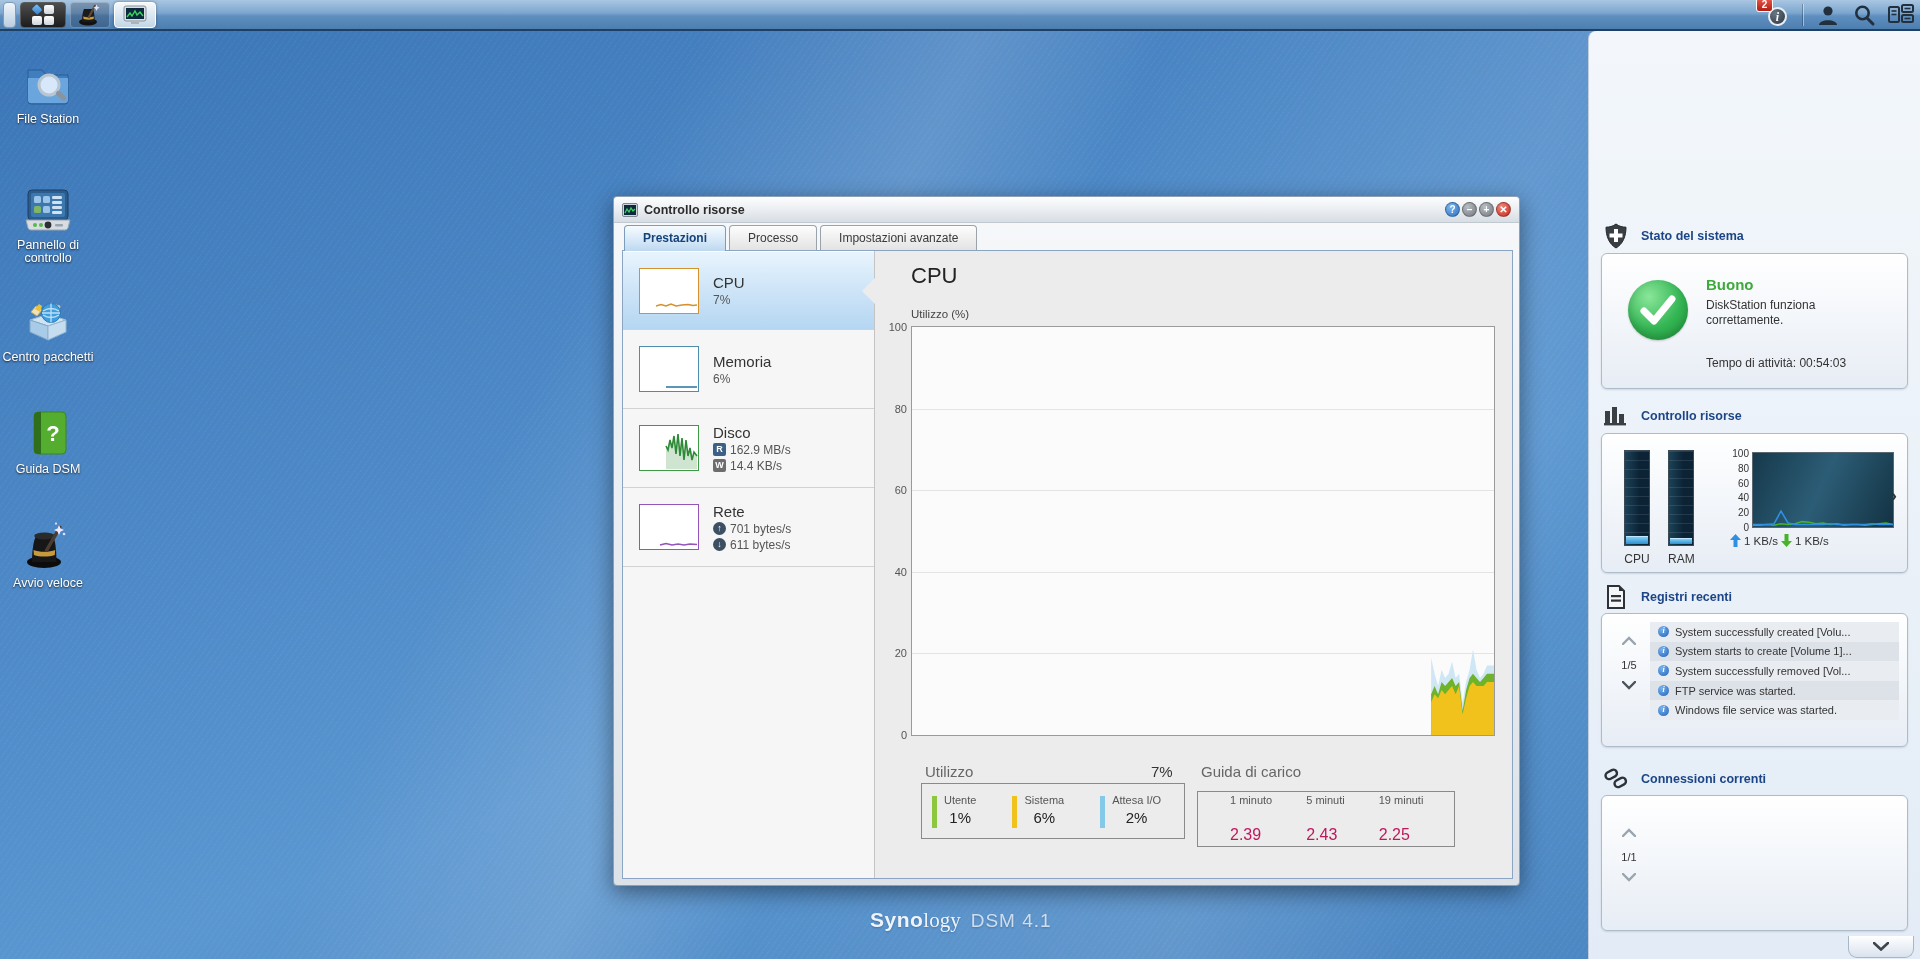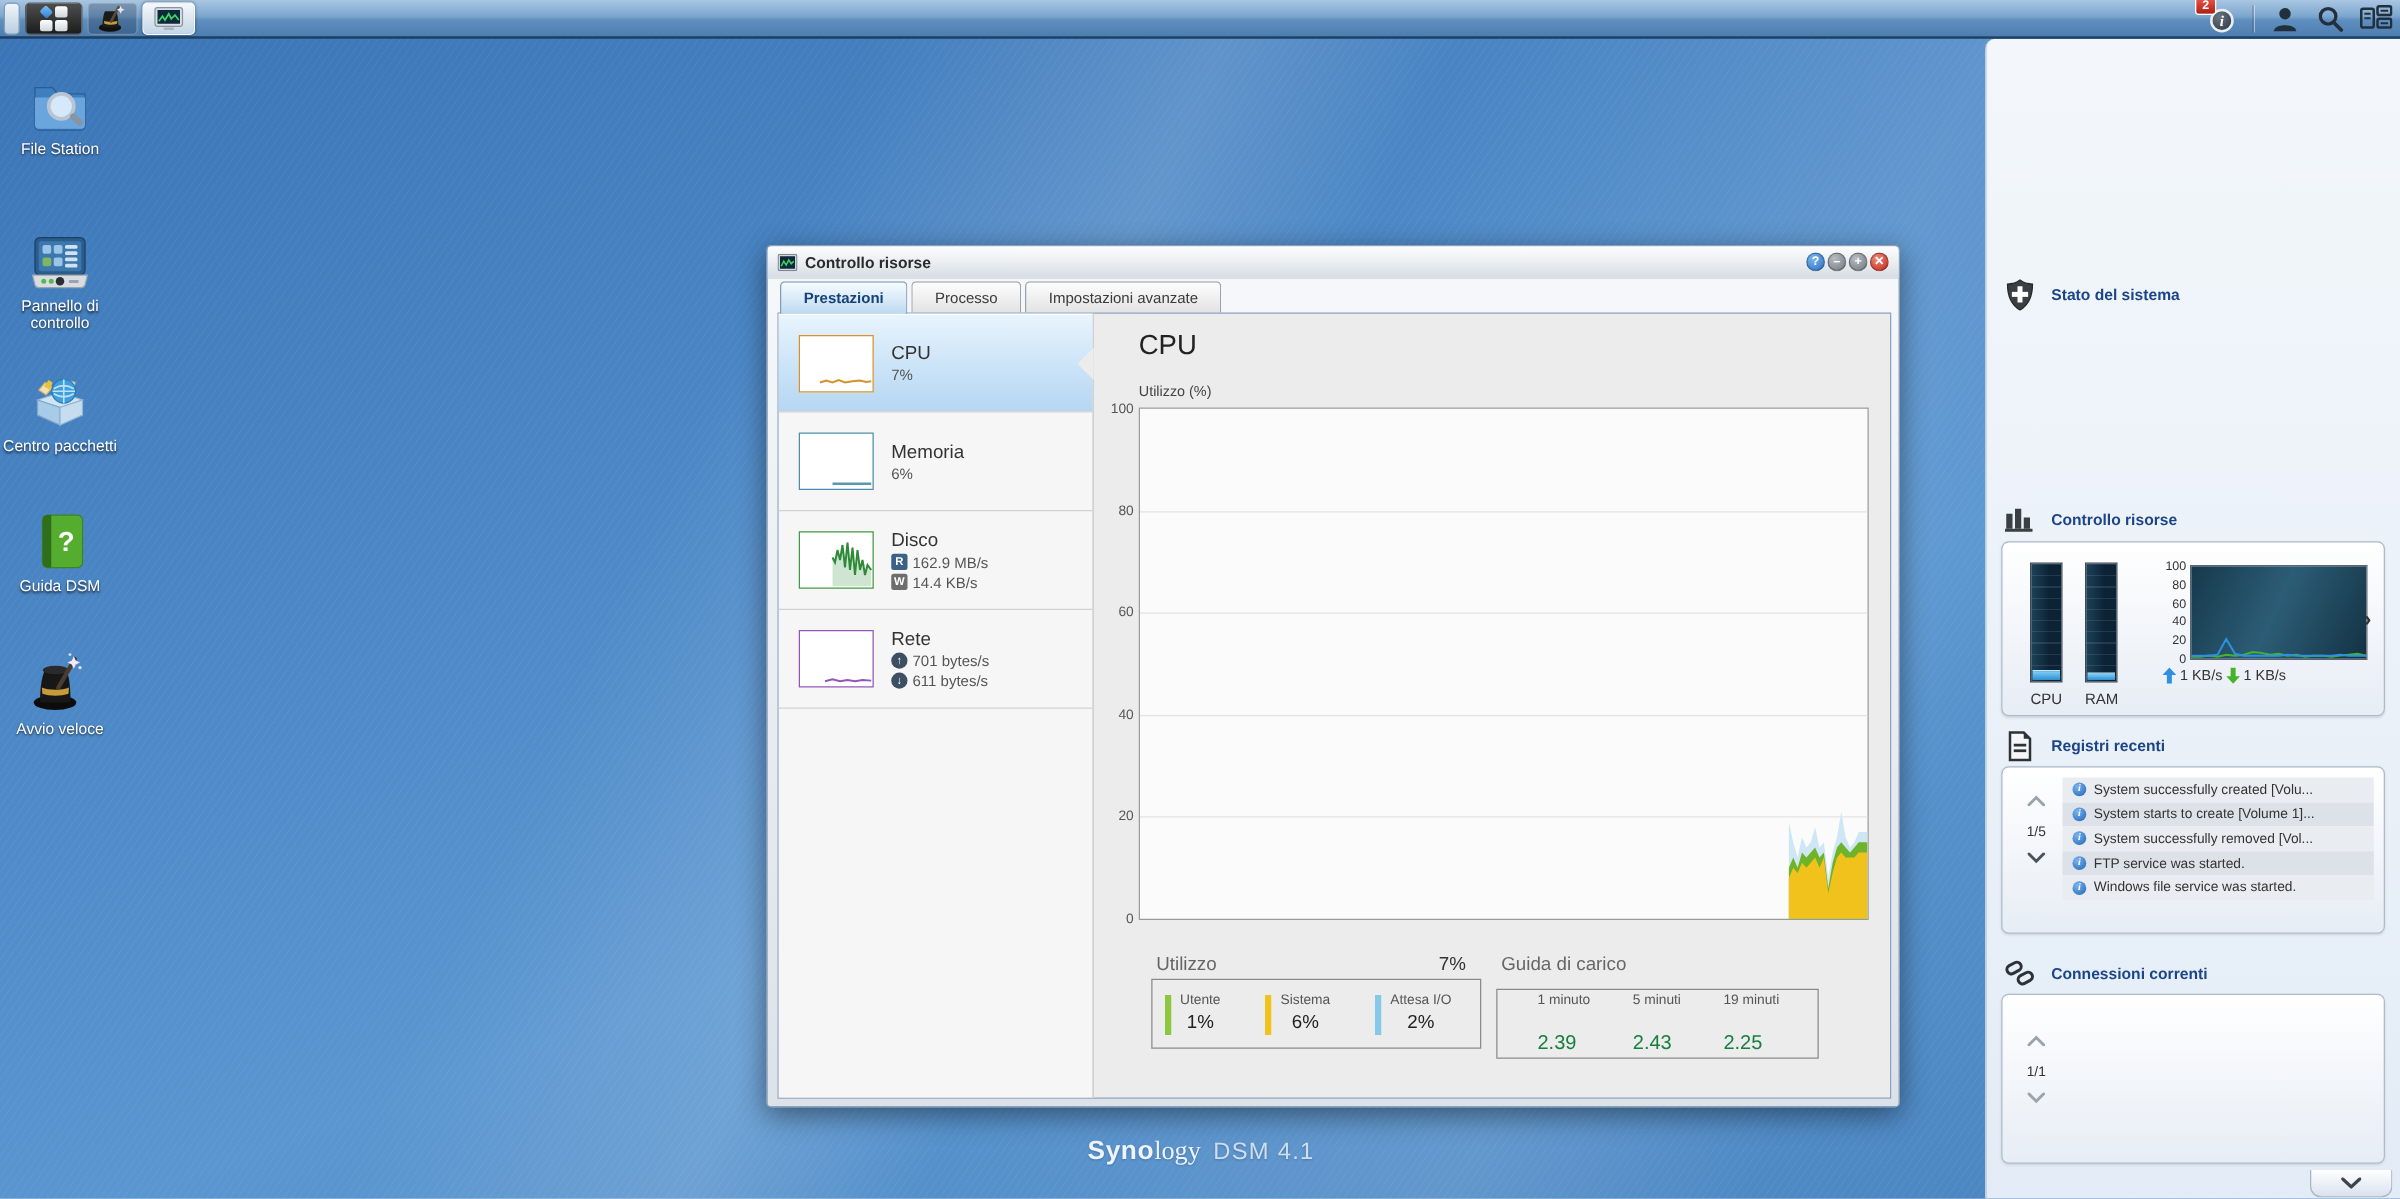--- a/index.html
+++ b/index.html
@@ -85,21 +85,21 @@
 
   .stats-lbl { position:absolute; font-size:15px; color:#666; }
   .stats-val { position:absolute; font-size:15px; color:#333; }
   .legend-box { position:absolute; left:46px; top:532px; width:264px; height:56px; border:1px solid #8a8a8a; display:flex; align-items:center; padding-left:10px; gap:36px;text-align:center;}
   .lg-item { display:flex; gap:7px; }
   .lg-bar { width:5px; height:32px; margin-top:2px;}
   .lg-item .ll { font-size:11px; color:#555; }
   .lg-item .lv { font-size:15px; color:#222; margin-top:3px;}
   .load-box { position:absolute; left:322px; top:540px; width:258px; height:56px; border:1px solid #8a8a8a; display:flex; align-items:center; padding-left:32px; gap:34px;}
   .ld-item .ll { font-size:11px; color:#555; }
-  .ld-item .lv { font-size:16px; color:#15803d; margin-top:20px;}
+  .ld-item .lv { font-size:16px; color:#be185d; margin-top:20px;}
 
   
   .sidebar { position:absolute; right:0; top:31px; width:332px; height:928px;
     background:linear-gradient(180deg,#f3f7fb 0%,#e3ecf6 100%); border-left:1px solid #c2cedb; border-radius:8px 0 0 0; z-index:10;}
   .sb-head { position:absolute; left:14px; display:flex; align-items:center; gap:12px; }
   .sb-head .hicon { width:26px; height:26px; }
   .sb-head .htxt { font-size:12.5px; font-weight:bold; color:#1c4587; }
   .sb-box { position:absolute; left:12px; width:307px; background:linear-gradient(180deg,#ffffff,#e7edf5);
     border:1px solid #aebbca; border-radius:6px; box-shadow:0 1px 2px rgba(0,0,0,0.12); }
 
@@ -440,20 +440,30 @@
 <div class="sidebar">
 
   <div class="sb-head" style="top:192px;">
     <svg class="hicon" viewBox="0 0 26 26">
       <path d="M13,1 C16,3.4 19.8,4.2 23,4.2 C23,13 20,21 13,25 C6,21 3,13 3,4.2 C6.2,4.2 10,3.4 13,1 Z" fill="#3a3f44" stroke="#23272b"></path>
       <rect x="11" y="6" width="4" height="13" fill="#fff"></rect>
         <rect x="6.5" y="10.5" width="13" height="4" fill="#fff"></rect>
     </svg>
     <span class="htxt">Stato del sistema</span>
   </div>
+  <div class="sb-box" style="top:222px; height:136px;">
+    <div class="status-circle">
+      <svg width="60" height="60" viewBox="0 0 60 60">
+          <polyline points="16,31 26,41 44,19" fill="none" stroke="#fff" stroke-width="7" stroke-linecap="round" stroke-linejoin="round"></polyline>
+        </svg>
+    </div>
+    <div class="status-title" id="status-title" style="color: rgb(63, 170, 60);">Buono</div>
+    <div class="status-desc">DiskStation funziona correttamente.</div>
+    <div class="status-uptime">Tempo di attività: 00:54:03</div>
+  </div>
 
   <div class="sb-head" style="top:372px;">
     <svg class="hicon" viewBox="0 0 26 26">
       <rect x="2" y="8" width="5" height="12" fill="#3a3f44"></rect>
         <rect x="9" y="4" width="5" height="16" fill="#3a3f44"></rect>
         <rect x="16" y="11" width="5" height="9" fill="#3a3f44"></rect>
       <rect x="1" y="20" width="22" height="2.4" fill="#3a3f44"></rect>
     </svg>
     <span class="htxt">Controllo risorse</span>
   </div>

